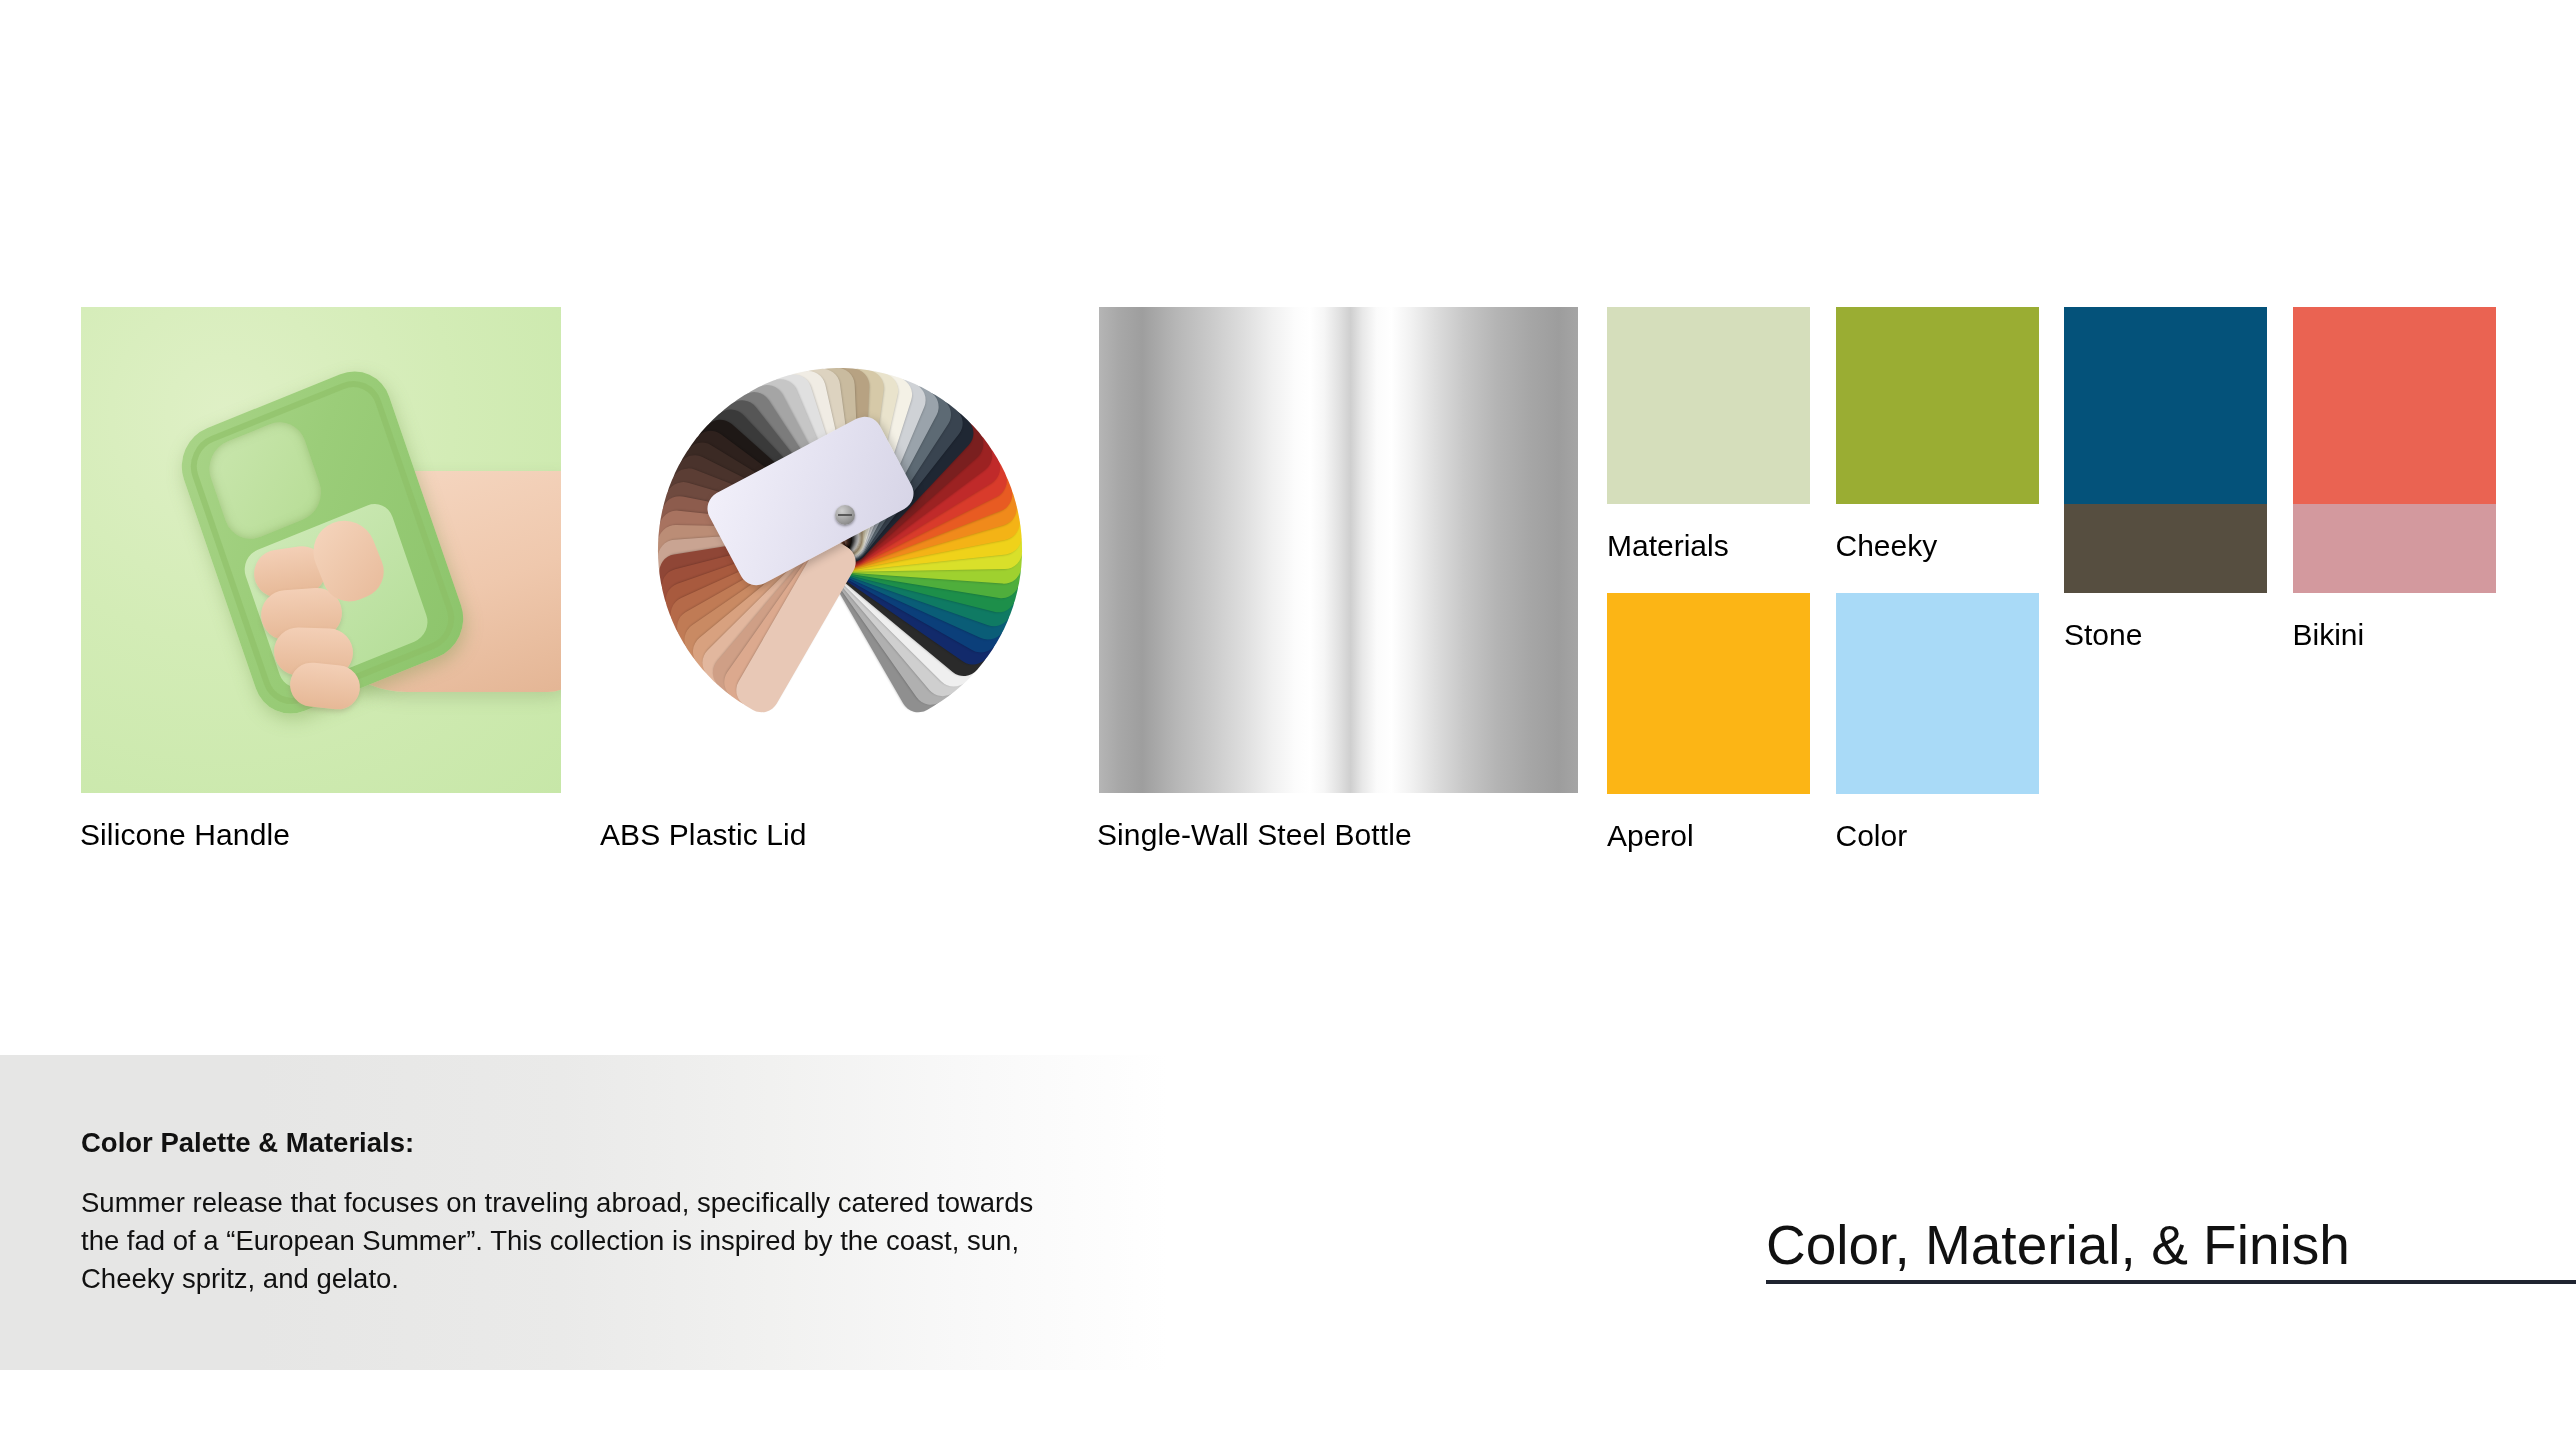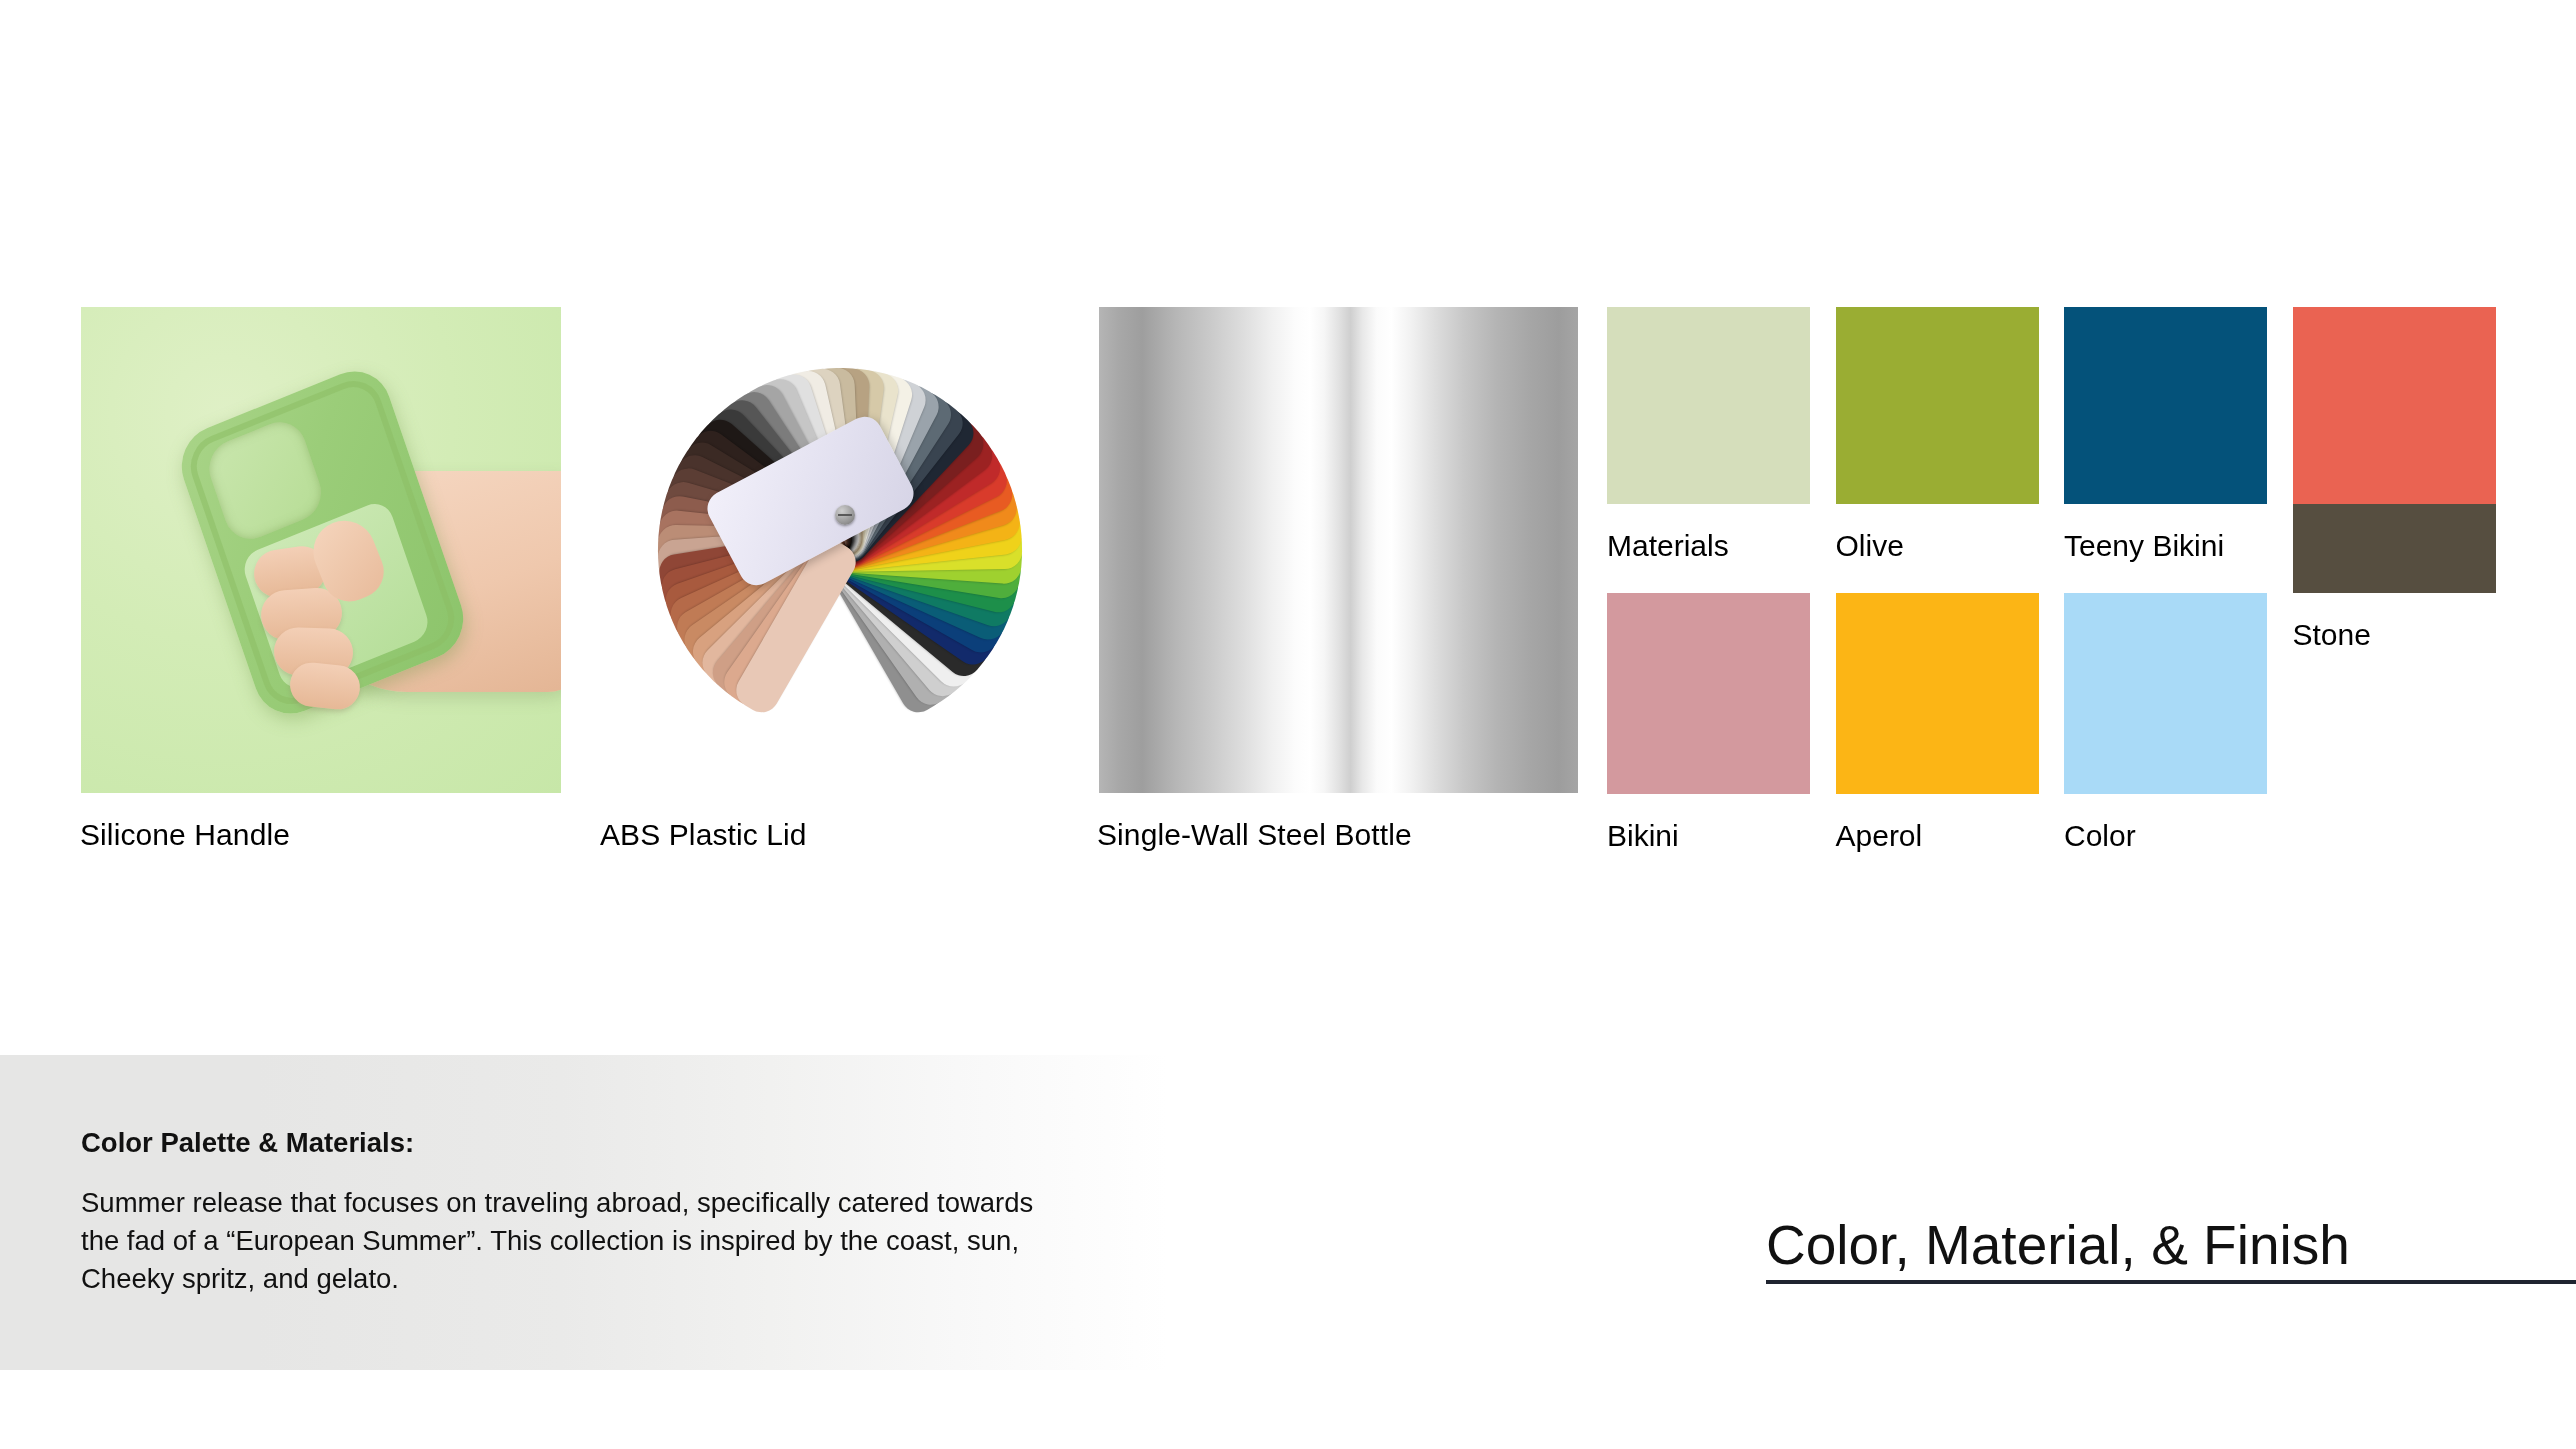--- a/index.html
+++ b/index.html
@@ -332,22 +332,21 @@
 </div>
 <div class="material-label" style="left:1097px">Single-Wall Steel Bottle</div>
 
 <div class="swatch-grid" id="swatch-grid">
   <div class="swatch-chip" style="background: rgb(213, 222, 187);"></div>
   <div class="swatch-chip" style="background: rgb(154, 173, 51);"></div>
   <div class="swatch-chip" style="background: rgb(4, 82, 122);"></div>
   <div class="swatch-chip" style="background: rgb(234, 99, 82);"></div>
 
   <div class="swatch-name">Materials</div>
-  <div class="swatch-name">Olive</div>
-  <div class="swatch-name">Teeny Bikini</div>
+  <div class="swatch-name">Cheeky</div>
 
   <div class="swatch-chip" style="background: rgb(86, 78, 64);"></div>
   <div class="swatch-chip" style="background: rgb(211, 153, 158);"></div>
   <div class="swatch-chip" style="background: rgb(252, 181, 21);"></div>
   <div class="swatch-chip" style="background: rgb(169, 218, 247);"></div>
 
   <div class="swatch-name">Stone</div>
   <div class="swatch-name">Bikini</div>
   <div class="swatch-name">Aperol</div>
   <div class="swatch-name">Color</div>

